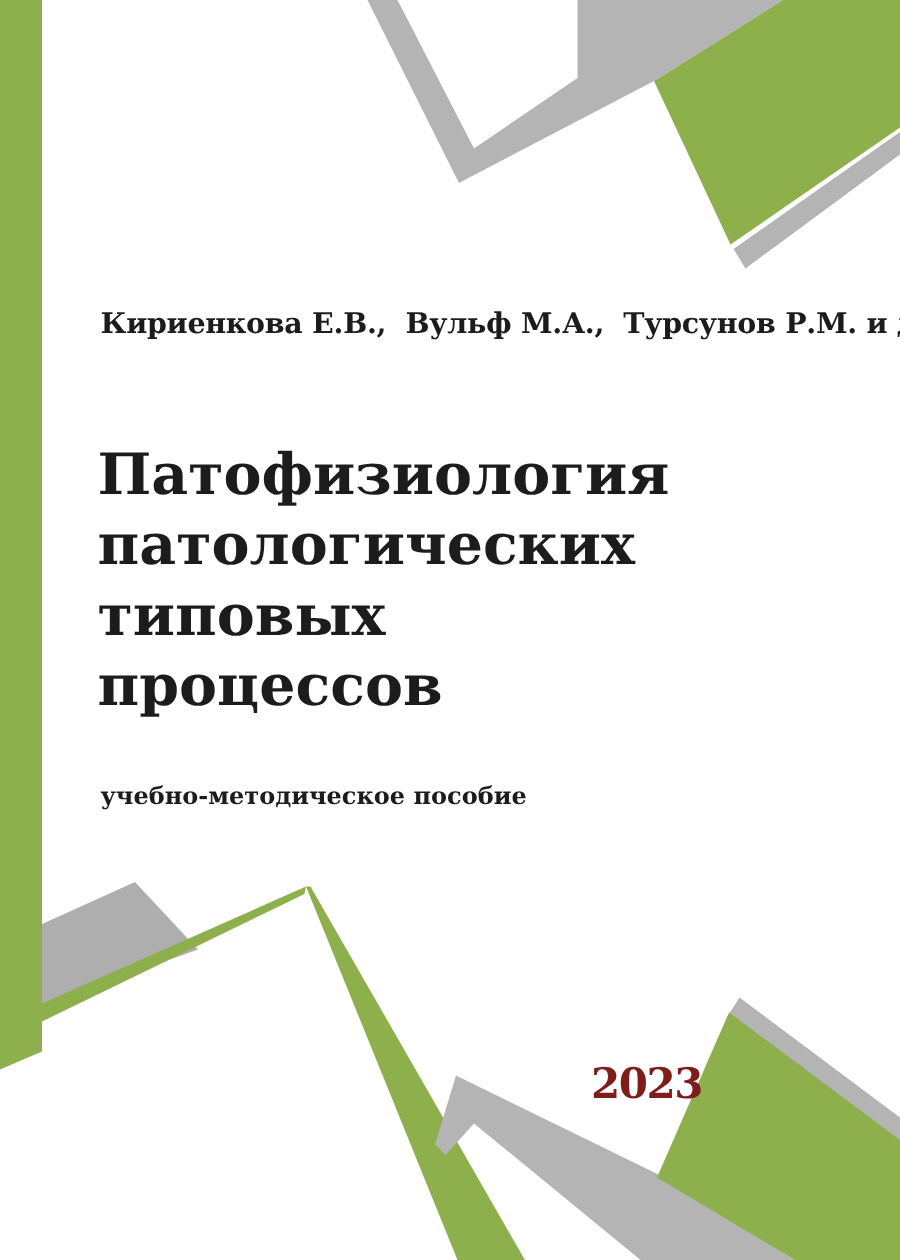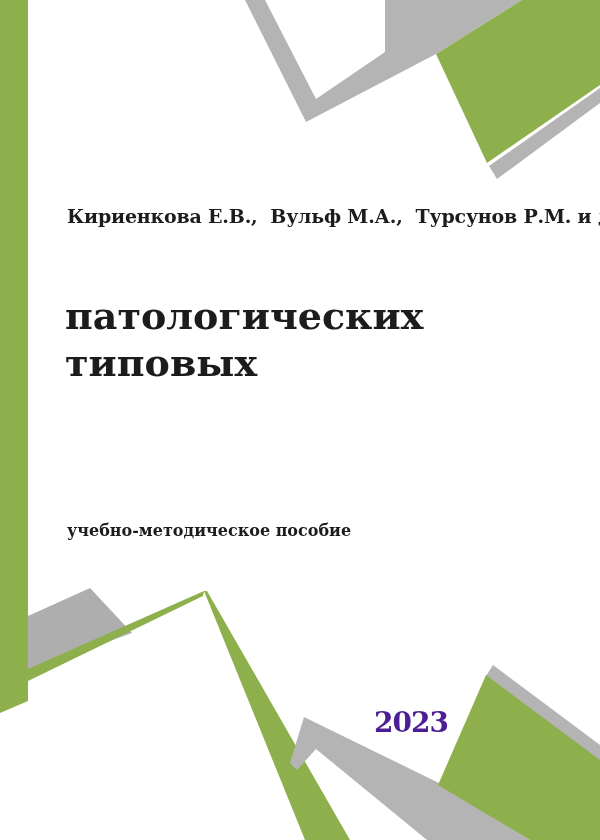--- a/index.html
+++ b/index.html
@@ -59,21 +59,23 @@
     <polygon points="304,717 441,784 530,840 427,840 316,749 297,770 290,763" fill="#b4b4b4"></polygon>
 
     <polygon points="493,665 600,745 600,764 486,676" fill="#b4b4b4"></polygon>
 
     <polygon points="486,675 600,760 600,840 530,840 438,785" fill="#8db04d"></polygon>
   </svg>
 
   <div class="txt authors" style="color: rgb(28, 28, 28);">Кириенкова Е.В.,  Вульф М.А.,  Турсунов Р.М. и др.</div>
 
   <div class="txt title" style="color: rgb(28, 28, 28);">
+    <span>Патофизиология</span>
     <span>патологических</span>
     <span>типовых</span>
+    <span>процессов</span>
   </div>
 
   <div class="txt subtitle" style="color: rgb(28, 28, 28); text-align: center;">учебно-методическое пособие</div>
 
-  <div class="txt year" style="color: #4c1d95;">2023</div>
+  <div class="txt year" style="color: #7f1d1d; margin-left: 20px;">2023</div>
 
 </div>
 
 </body></html>

